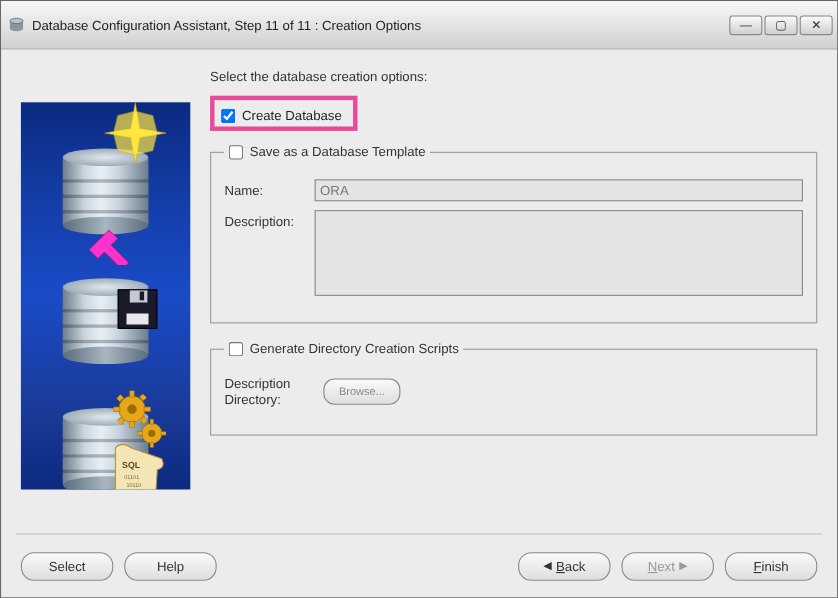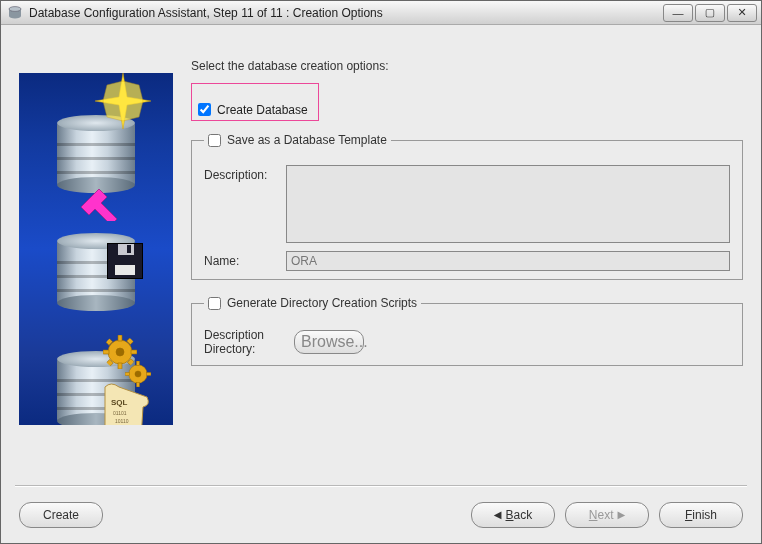--- a/index.html
+++ b/index.html
@@ -21,21 +21,21 @@
     top: 0;
     width: 762px;
     height: 544px;
     background: #ececec;
     border: 1px solid #666;
     box-shadow: 0 4px 16px rgba(0,0,0,0.25);
     display: flex;
     flex-direction: column;
   }
   .titlebar {
-    height: 24px;
+    height: 44px;
     background: linear-gradient(to bottom, #f8f8f8 0%, #e4e4e4 50%, #d0d0d0 100%);
     border-bottom: 1px solid #aaa;
     display: flex;
     align-items: center;
     padding-left: 6px;
   }
   .titlebar-icon {
     width: 16px; height: 16px;
     margin-right: 6px;
   }
@@ -131,41 +131,40 @@
     border-radius:50%;
   }
   .scroll {
     position:absolute;
     top:310px; left:82px;
     width:50px; height:60px;
   }
   .form-area {
     flex: 1;
     padding-top: 0;
-    margin-top: 16px;
   }
   .instruct {
     color: #333;
     margin-bottom: 10px;
   }
   .create-db-row {
-    border: 1px solid #ec4899;
+    border: 4px solid #ec4899;
     display: inline-flex;
-    align-items: flex-start;
-    padding: 19px 10px 3px 4px;
+    align-items: flex-end;
+    padding: 7px 10px 3px 4px;
     margin-bottom: 12px;
   }
   .cb {
     width: 13px; height: 13px;
     margin: 0 6px 0 2px;
   }
   .cb-label { color: #222; }
   fieldset.group {
     border: 1px solid #999;
-    padding: 10px 12px 8px 12px;
+    padding: 10px 12px 24px 12px;
     margin: 0 0 16px 0;
   }
   fieldset.group legend {
     padding: 0 4px;
     color: #333;
     display: flex; align-items: center;
   }
   fieldset.group legend .cb { margin-left:0; }
   .fld-row {
     display: flex;
@@ -190,21 +189,21 @@
   .fld-input[disabled] { color: #777; background:#e4e4e4; }
   textarea.fld-input { height: 78px; resize:none; }
   .dest-row { display:flex; align-items:center; gap:8px; margin-top:8px;}
   .dest-label { width:82px; color:#333; line-height:1.2;}
   .browse-btn {
     width: 70px; height: 24px;
     border: 1px solid #888;
     border-radius: 10px;
     background: linear-gradient(to bottom,#fafafa,#dedede);
     color:#888;
-    font-family:inherit; font-size:16px;
+    font-family:inherit; font-size:10px;
     cursor:pointer;
   }
   .separator {
     height: 2px;
     background: #b8b8b8;
     border-bottom: 1px solid #fff;
     margin: 0 14px;
   }
   .footer {
     height: 56px;
@@ -335,46 +334,47 @@
             <input type="checkbox" class="cb" checked="" style="">
             <span class="cb-label">Create Database</span>
           </div>
 
           <fieldset class="group">
             <legend>
               <input type="checkbox" class="cb" style="">
               <span>Save as a Database Template</span>
             </legend>
             <div class="fld-row">
+              <div class="fld-label">Name:</div>
+              <input class="fld-input" disabled="" value="ORA" style="">
+            </div>
+            <div class="fld-row">
               <div class="fld-label">Description:</div>
               <textarea class="fld-input" disabled="" style=""></textarea>
-            </div>
-            <div class="fld-row">
-              <div class="fld-label">Name:</div>
-              <input class="fld-input" disabled="" value="ORA" style="">
             </div>
           </fieldset>
 
           <fieldset class="group">
             <legend>
               <input type="checkbox" class="cb" style="">
               <span>Generate Directory Creation Scripts</span>
             </legend>
             <div class="dest-row">
               <div class="dest-label">Description Directory:</div>
               <button class="browse-btn" disabled="">Browse...</button>
             </div>
           </fieldset>
         </div>
       </div>
 
       <div class="separator"></div>
 
       <div class="footer">
-        <button class="nav-btn">Create</button>
+        <button class="nav-btn">Select</button>
+        <button class="nav-btn">Help</button>
         <div class="spacer"></div>
         <button class="nav-btn">
           <span class="chevron">◀</span>
           <span><span class="u">B</span>ack</span>
         </button>
         <button class="nav-btn disabled" disabled="">
           <span><span class="u">N</span>ext</span>
           <span class="chevron">▶</span>
         </button>
         <button class="nav-btn">

